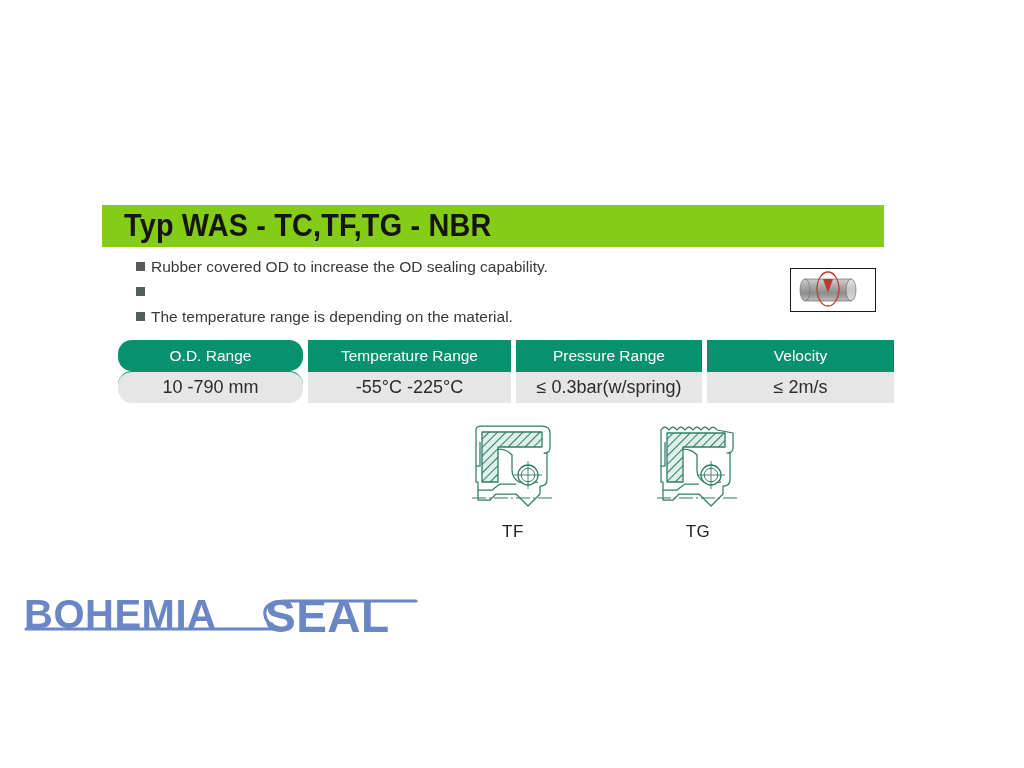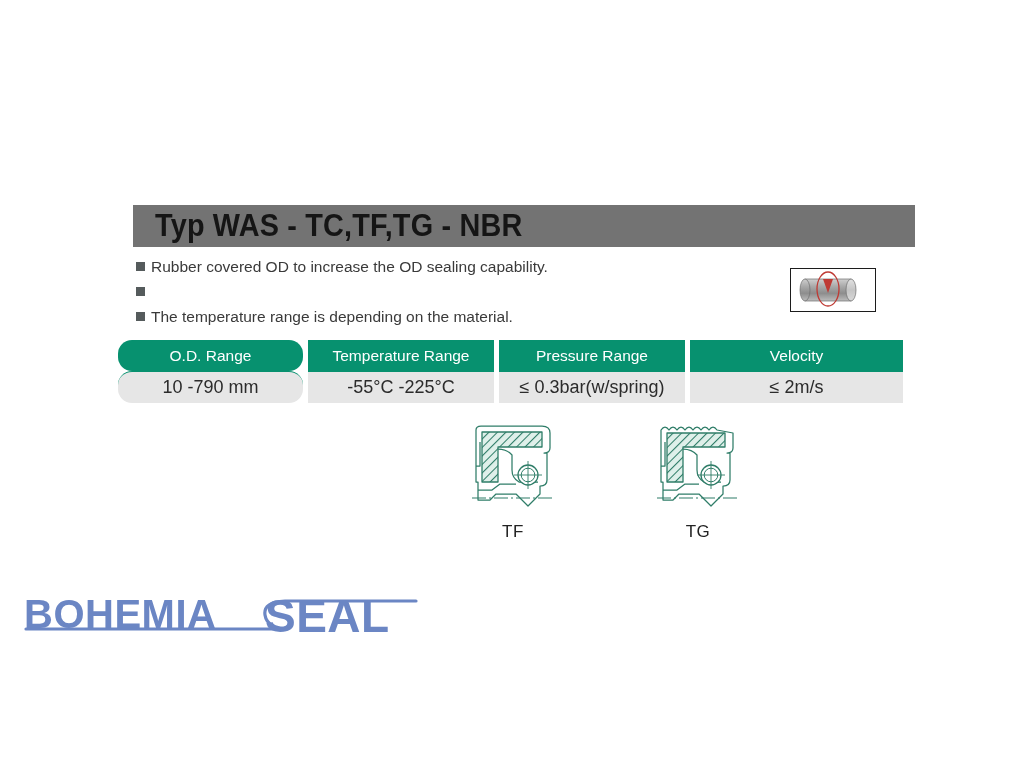--- a/index.html
+++ b/index.html
@@ -13,25 +13,25 @@
     height: 768px;
     position: relative;
     overflow: hidden;
     font-family: "Liberation Sans", sans-serif;
     -webkit-font-smoothing: antialiased;
   }
 
   
   #title-banner {
     position: absolute;
-    left: 133px;
+    left: 102px;
     top: 205px;
     width: 782px;
     height: 42px;
-    background: #737373;
+    background: #84cc16;
     display: flex;
     align-items: center;
   }
   #title-text {
     font-family: "Liberation Sans", sans-serif;
     font-weight: bold;
     font-size: 31px;
     letter-spacing: 0.2px;
     color: #151515;
     margin-left: 22px;
@@ -109,23 +109,23 @@
     height: 32px;
     display: flex;
     align-items: center;
     justify-content: center;
     box-sizing: border-box;
     border-top: 1.5px solid #07916f;
     white-space: nowrap;
   }
   .cell-gap { width: 5px; flex: none; background: #ffffff; }
   .col-0 { width: 185px; flex: none; border-radius: 14px; }
-  .col-1 { width: 186px; flex: none; }
+  .col-1 { width: 203px; flex: none; }
   .col-2 { width: 186px; flex: none; }
-  .col-3 { width: 213px; flex: none; }
+  .col-3 { width: 187px; flex: none; }
 
   
   #seal-gallery {
     position: absolute;
     left: 118px;
     top: 420px;
     width: 757px;
     height: 130px;
   }
   .seal-figure {

